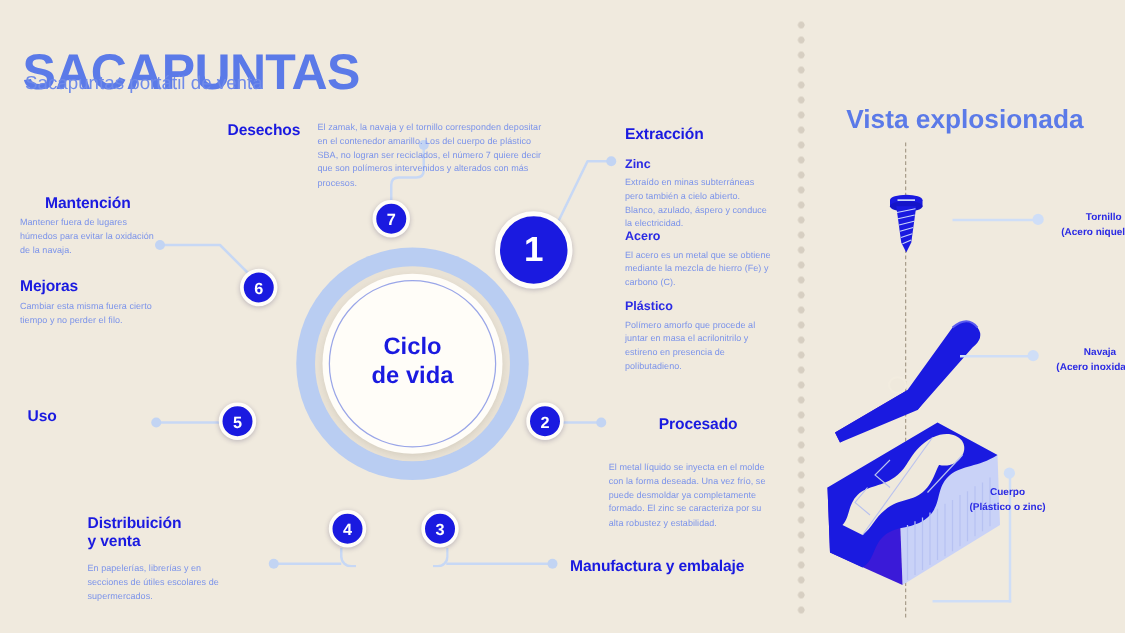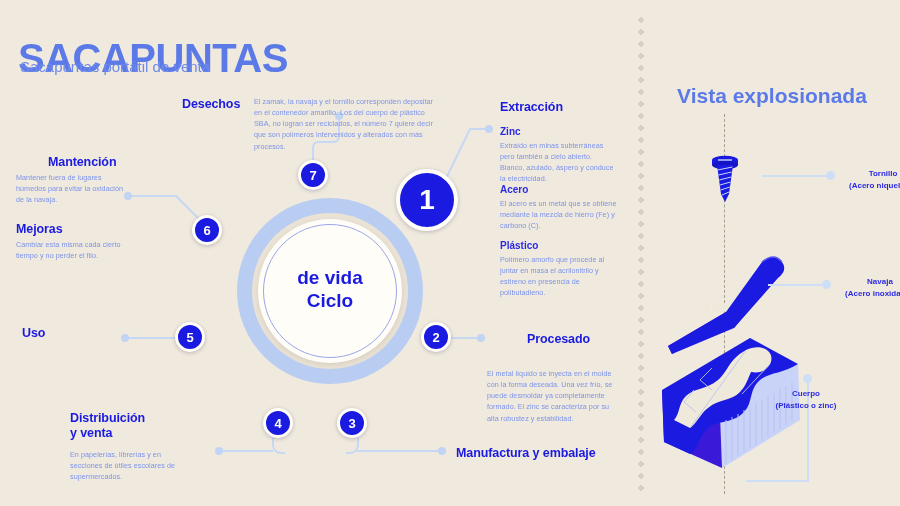--- a/index.html
+++ b/index.html
@@ -130,22 +130,22 @@
   <div class="title">SACAPUNTAS</div>
   <div class="subtitle">Sacapuntas portátil de venta</div>
 
   <div class="divider"></div>
 
   <div class="ring-outer"></div>
   <div class="ring-gap"></div>
   <div class="ring-inner"></div>
   <div class="ring-hair"></div>
   <div class="ring-label">
+    <div>Ciclo</div>
     <div>de vida</div>
-    <div>Ciclo</div>
   </div>
 
   <svg style="position:absolute;left:0;top:0;width:900px;height:506px;pointer-events:none;">
     <path d="M 437 197 L 470 129 L 489 129" fill="none" stroke="#c7d8f5" stroke-width="2" stroke-linecap="round" stroke-linejoin="round"></path>
   </svg>
   <div class="dot" style="left:485px;top:125px;"></div>
 
   <div class="conn h" style="left:450px;top:337px;width:30px;"></div>
   <div class="dot" style="left:477px;top:334px;"></div>
 
@@ -188,25 +188,25 @@
   <div class="node sm" style="left:192px;top:215px;">
     <span>6</span>
   </div>
   <div class="node sm" style="left:298px;top:160px;">
     <span>7</span>
   </div>
 
   <div class="sec-head" style="left:182px;top:97px;">Desechos</div>
   <div class="body-txt" style="left:254px;top:96px;width:185px;">El zamak, la navaja y el tornillo corresponden depositar en el contenedor amarillo. Los  del cuerpo de plástico SBA, no logran ser reciclados, el número 7 quiere decir que son polímeros intervenidos y alterados con más procesos.</div>
 
-  <div class="sec-head" style="left:20px;top:155px;padding-left:28px;">Mantención</div>
+  <div class="sec-head" style="left:8px;top:155px;padding-left:28px;">Mantención</div>
   <div class="body-txt" style="left:16px;top:172px;width:110px;">Mantener fuera de lugares húmedos para evitar la oxidación de la navaja.</div>
 
   <div class="sec-head" style="left:16px;top:222px;">Mejoras</div>
-  <div class="body-txt" style="left:16px;top:239px;width:110px;">Cambiar esta misma cada cierto tiempo y no perder el filo.</div>
+  <div class="body-txt" style="left:16px;top:239px;width:110px;">Cambiar esta misma fuera cierto tiempo y no perder el filo.</div>
 
   <div class="sec-head" style="left:22px;top:326px;">Uso</div>
 
   <div class="sec-head" style="left:70px;top:411px;width:120px;">
     <div>Distribuición</div>
     <div>y venta</div>
   </div>
   <div class="body-txt" style="left:70px;top:449px;width:125px;">En papelerías, librerías y en secciones de útiles escolares de supermercados.</div>
 
   <div class="sec-head" style="left:456px;top:446px;">Manufactura y embalaje</div>

